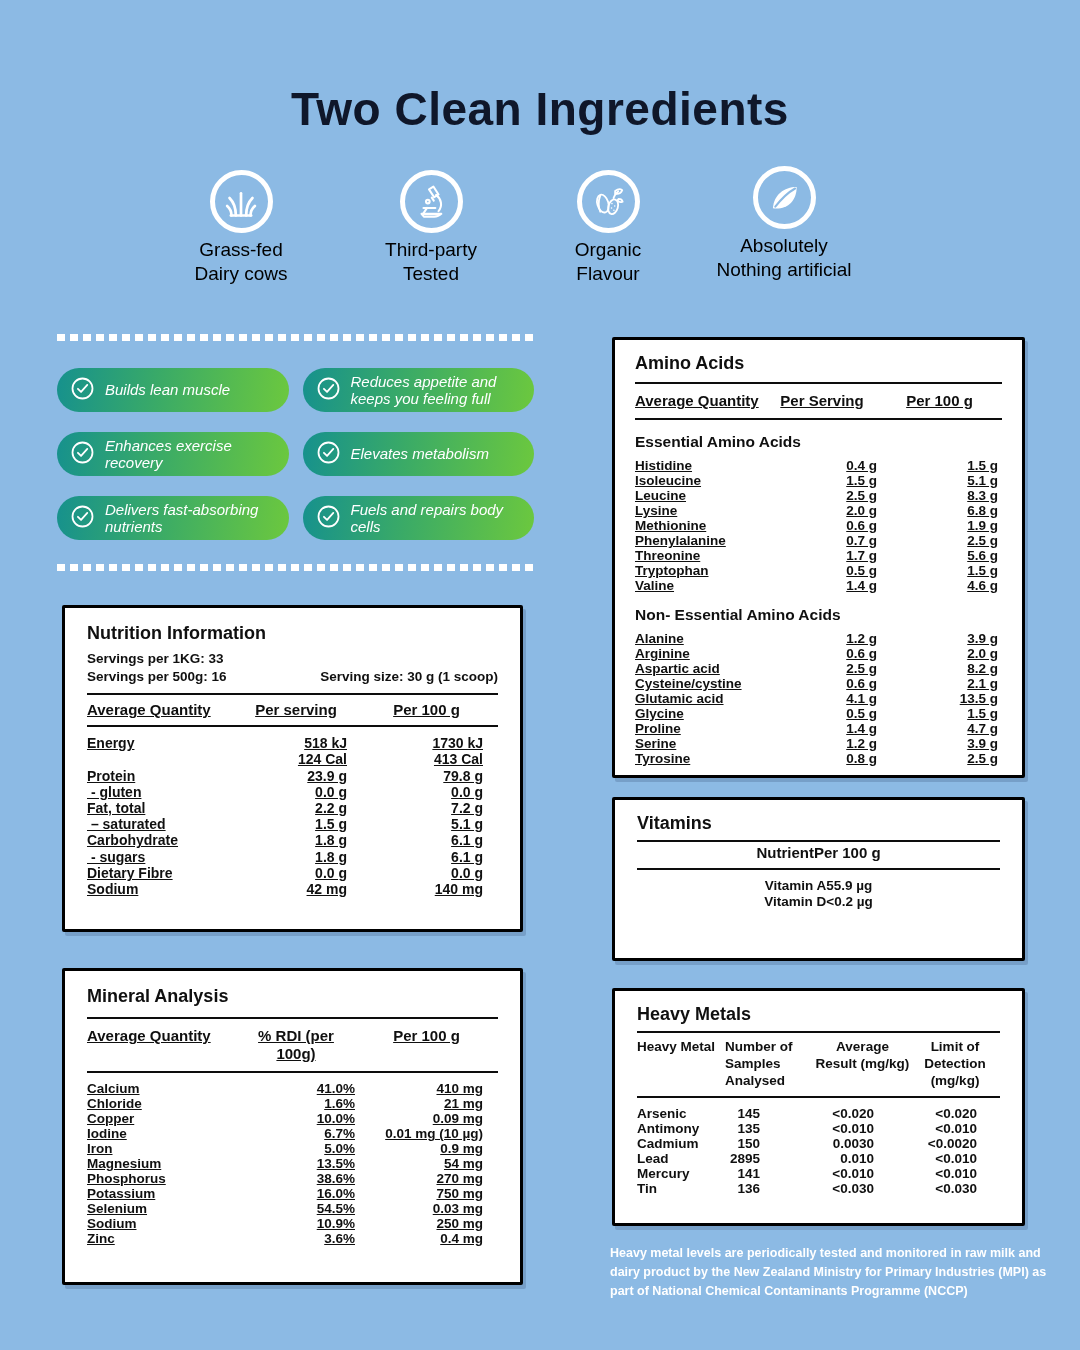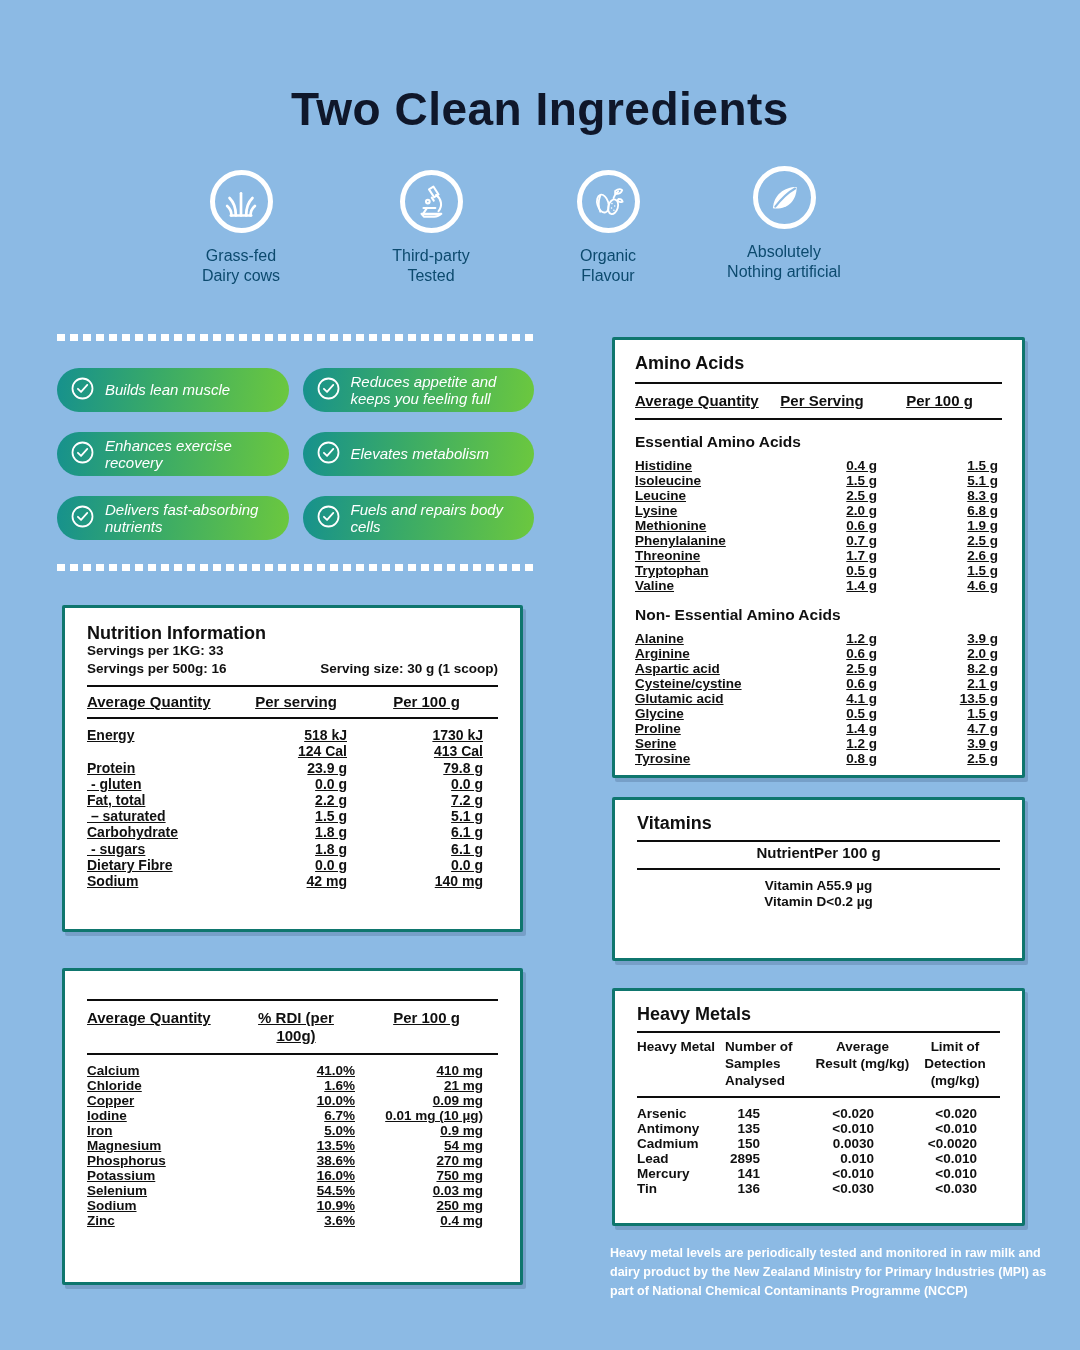--- a/index.html
+++ b/index.html
@@ -12,50 +12,50 @@
            color:#0f172a; font-size:46px; font-weight:800; letter-spacing:0.5px; }
 
   .feature { position:absolute; display:flex; flex-direction:column; align-items:center; }
   .f1 { left:146px; top:170px; width:190px; }
   .f2 { left:336px; top:170px; width:190px; }
   .f3 { left:513px; top:170px; width:190px; }
   .f4 { left:669px; top:166px; width:230px; }
   .fcircle { width:63px; height:63px; border:5px solid #ffffff; border-radius:50%;
              display:flex; align-items:center; justify-content:center; flex:0 0 auto; }
   .fcircle svg { width:38px; height:38px; }
-  .flabel { margin-top:13px; color:#0c4a6e; font-size:16px; line-height:1.25; text-align:center; }
+  .flabel { margin-top:5px; color:#000000; font-size:19px; line-height:1.25; text-align:center; }
 
   
   .dotted { position:absolute; left:57px; width:477px; height:7px;
             background:repeating-linear-gradient(90deg,#ffffff 0 8px,transparent 8px 13px); }
   .dotted.top { top:334px; }
   .dotted.bottom { top:564px; }
 
   
   .pills { position:absolute; left:57px; top:368px; width:477px;
            display:grid; grid-template-columns:1fr 1fr; gap:20px 14px; }
   .pill { min-height:44px; border-radius:24px; padding:4px 10px 4px 13px;
           background:linear-gradient(97deg,#16918d 0%,#3bab66 45%,#6cc83e 100%);
           display:flex; align-items:center; gap:10px;
           color:#ffffff; font-size:15px; font-style:italic; line-height:1.15; }
   .pill svg { flex:0 0 auto; }
 
   
-  .box { position:absolute; background:#ffffff; border:3px solid #0f766e; border-radius:2px;
+  .box { position:absolute; background:#ffffff; border:3px solid #000000; border-radius:2px;
          color:#101010; overflow:hidden; box-shadow:3px 4px 0 rgba(20,40,70,0.18); }
   .box-title { font-size:18px; font-weight:700; line-height:1; }
   .rule { border:none; border-top:2px solid #0d0d0d; }
 
   #nutrition { left:62px; top:605px; width:461px; height:327px; padding:16px 22px 14px; }
   #minerals  { left:62px; top:968px; width:461px; height:317px; padding:16px 22px 14px; }
   #amino     { left:612px; top:337px;  width:413px; height:441px; padding:14px 20px 10px; }
   #vitamins  { left:612px; top:797px;  width:413px; height:164px; padding:14px 22px 0; }
   #heavy     { left:612px; top:988px;  width:413px; height:238px; padding:14px 22px 12px; }
 
-  .serv-row { display:flex; justify-content:space-between; align-items:flex-end; 
+  .serv-row { display:flex; justify-content:space-between; align-items:flex-end; margin-top:8px;
               font-size:13.5px; font-weight:700; line-height:1.3; }
 
   
   .g3 { display:grid;text-decoration:underline; }
   #nutrition .g3, #minerals .g3 { grid-template-columns:1fr 118px 143px; }
   #amino .g3 { grid-template-columns:1fr 110px 125px; }
   .thead { font-weight:700; font-size:15px; line-height:1.2; }
   .thead .h2, .thead .h3 { text-align:center; }
   .trow { font-weight:700; font-size:13.5px; line-height:15px; }
   #nutrition .trow { font-size:14px; line-height:16.2px;gap:8px; }
@@ -352,21 +352,21 @@
 
         <div class="g3 trow">
           <span>Phenylalanine</span>
           <span class="v2">0.7 g</span>
           <span class="v3">2.5 g</span>
         </div>
 
         <div class="g3 trow">
           <span>Threonine</span>
           <span class="v2">1.7 g</span>
-          <span class="v3">2.6 g</span>
+          <span class="v3">5.6 g</span>
         </div>
 
         <div class="g3 trow">
           <span>Tryptophan</span>
           <span class="v2">0.5 g</span>
           <span class="v3">1.5 g</span>
         </div>
 
         <div class="g3 trow">
           <span>Valine</span>
@@ -449,20 +449,21 @@
         </div>
 
         <div class="g2 trow">
           <span>Vitamin D</span>
           <span class="v2">&lt;0.2 µg</span>
         </div>
       </div>
   </div>
 
   <div class="box" id="minerals">
+    <div class="box-title">Mineral Analysis</div>
     <hr class="rule" style="margin-top:12px">
     <div class="g3 thead mt8">
       <span>Average Quantity</span>
       <span class="h2">% RDI (per 100g)</span>
       <span class="h3">Per 100 g</span>
     </div>
     <hr class="rule mt8">
     <div class="rows">
 
         <div class="g3 trow">

